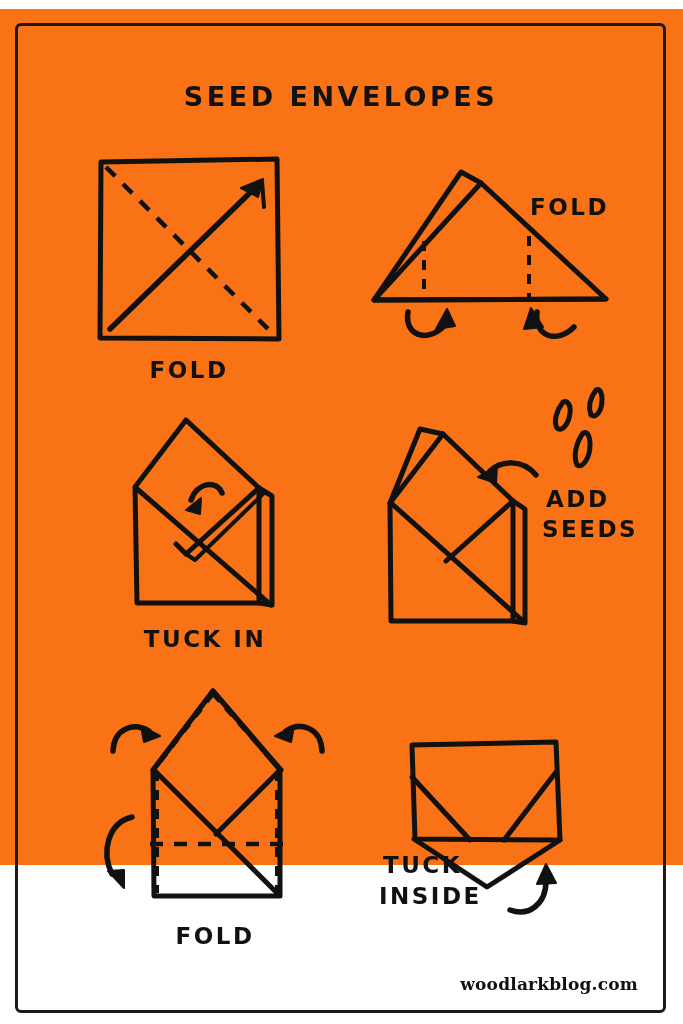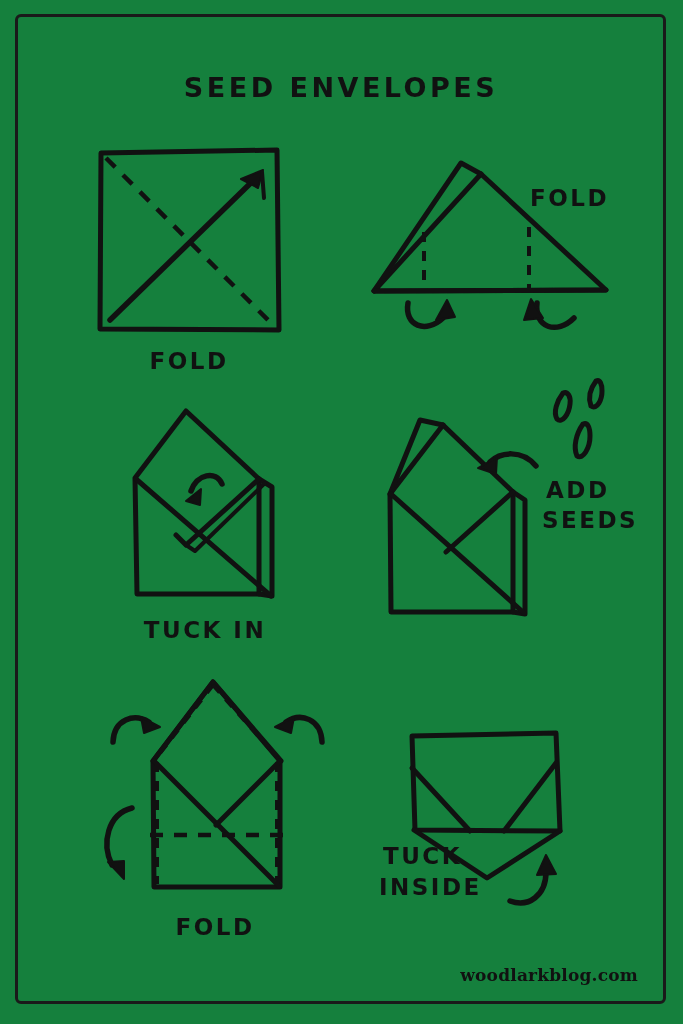--- a/index.html
+++ b/index.html
@@ -9,24 +9,24 @@
   }
   body {
     width: 683px;
     height: 1024px;
     position: relative;
     font-family: "DejaVu Sans", sans-serif;
     overflow: hidden;
   }
   #page {
     position: absolute;
-    left: 0; top: 0;
+    left: 0; top: 9px;
     width: 683px;
-    height: 1024px;
-    background: #15803d;
+    height: 856px;
+    background: #f97316;
   }
   .frame {
     position: absolute;
     left: 15px;
     top: 14px;
     width: 651px;
     height: 990px;
     border: 3px solid #1a1a1a;
     border-radius: 6px;
     box-sizing: border-box;

